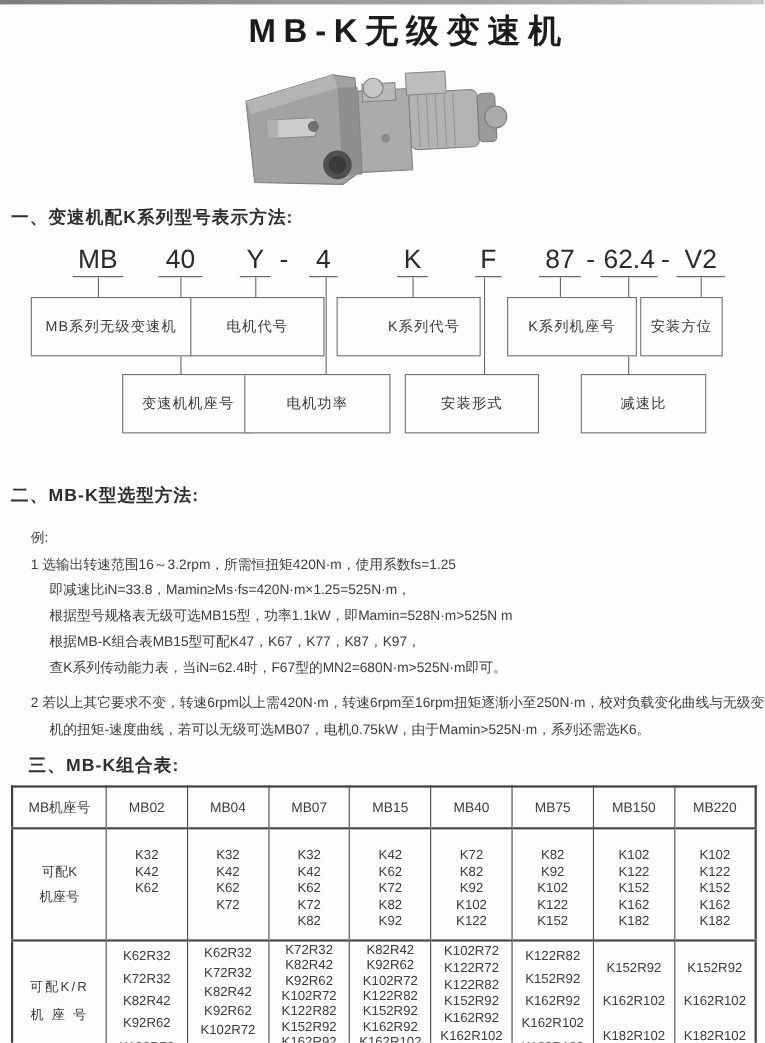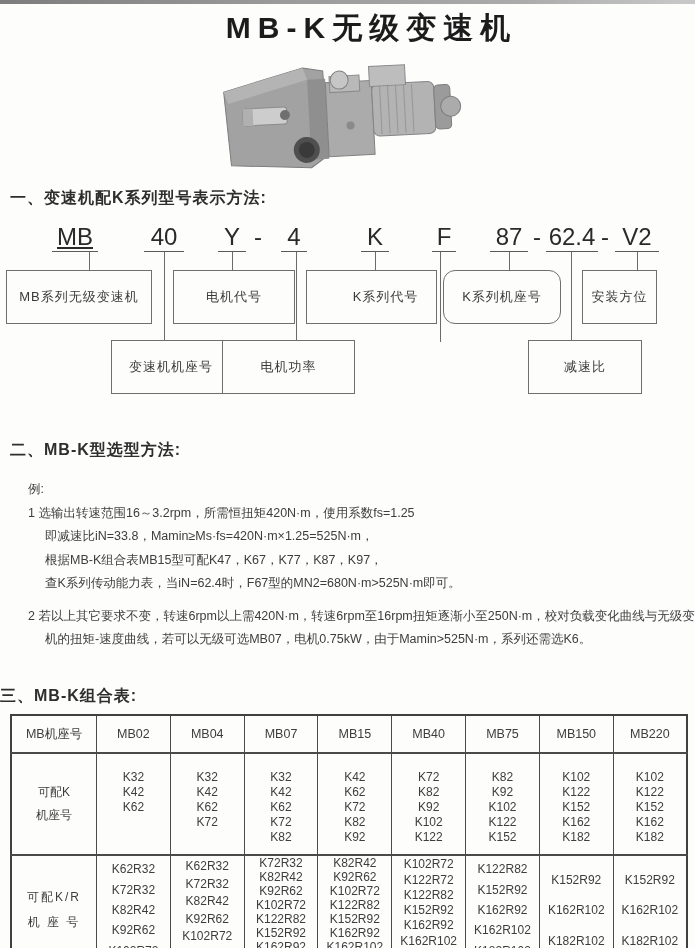--- a/index.html
+++ b/index.html
@@ -15,42 +15,42 @@
     background:linear-gradient(to right,#7d7d7d,#9a9a9a 40%,#ababab 75%,#c9c9c9);}
   
   .title{left:0;top:8px;width:695px;text-align:center;
     font-size:30px;font-weight:bold;letter-spacing:7px;color:#1c1c1c;margin-left:24px;}
   
   .photo{left:213px;top:56px;width:258px;height:118px;}
   
   .sec-heading{font-size:16px;font-weight:600;color:#2e2e2e;letter-spacing:1px;}
   .s1h{left:10px;top:188px;}
   .s2h{left:10px;top:440px;}
-  .s3h{left:0;top:686px;}
+  .s3h{left:26px;top:686px;}
   
   .diagram{left:0;top:224px;width:695px;height:175px;}
   .tok{position:absolute;top:0;height:27px;text-align:center;
     font-size:24px;font-weight:500;color:#2a2a2a;line-height:26px;}
   .tok.u{border-bottom:1px solid #5a5a5a;}
-  .tk0{left:52px;width:46px;text-decoration:underline;}  .tk1{left:144px;width:40px;}
+  .tk0{left:66px;width:46px;}  .tk1{left:144px;width:40px;}
   .tk2{left:218px;width:28px;} .tk3{left:250px;width:16px;}
   .tk4{left:281px;width:26px;} .tk5{left:361px;width:28px;}
   .tk6{left:432px;width:24px;} .tk7{left:490px;width:38px;}
   .tk8{left:530px;width:14px;} .tk9{left:546px;width:52px;}
   .tk10{left:598px;width:14px;}.tk11{left:615px;width:44px;}
   .vline{position:absolute;width:1px;background:#6a6a6a;top:28px;}
   .v-r1{height:18px;} .v-r2{height:90px;}
   .vx0{left:89px;}  .vx1{left:232px;} .vx2{left:375px;} .vx3{left:509px;} .vx4{left:637px;}
   .wx0{left:164px;} .wx1{left:296px;} .wx2{left:440px;} .wx3{left:571px;}
   .dbox{position:absolute;height:52px;border:1px solid #6f6f6f;background:#fdfdfc;
     display:flex;align-items:center;justify-content:center;
     font-size:13px;color:#3a3a3a;letter-spacing:1px;}
   .rowA{top:46px;} .rowB{top:116px;}
-  .b0{left:6px;width:144px;}  .b1{left:173px;width:120px;}
-  .b2{left:306px;width:101px;padding-left:28px;} .b3{left:443px;width:116px;border-radius:12px;}
+  .b0{left:28px;width:144px;}  .b1{left:173px;width:120px;}
+  .b2{left:306px;width:101px;padding-left:28px;} .b3{left:461px;width:116px;}
   .b4{left:582px;width:73px;}
   .c0{left:95px;width:118px;margin-left:16px;}  .c1{left:222px;width:131px;}
   .c2{left:368px;width:120px;} .c3{left:528px;width:112px;}
   
   .s2body{left:28px;top:478px;width:660px;font-size:12.5px;color:#3d3d3d;}
   .pline{height:23.5px;line-height:23.5px;white-space:nowrap;}
   .ind{padding-left:17px;}
   .gap{height:9px;}
   
   .combo{left:10px;top:714px;width:678px;border-collapse:collapse;table-layout:fixed;
@@ -135,29 +135,31 @@
   <div class="vline v-r2 wx2"></div>
   <div class="vline v-r2 wx3"></div>
 
   <div class="dbox rowA b0">MB系列无级变速机</div>
   <div class="dbox rowA b1">电机代号</div>
   <div class="dbox rowA b2">K系列代号</div>
   <div class="dbox rowA b3">K系列机座号</div>
   <div class="dbox rowA b4">安装方位</div>
   <div class="dbox rowB c0">变速机机座号</div>
   <div class="dbox rowB c1">电机功率</div>
+  <div class="dbox rowB c2">安装形式</div>
   <div class="dbox rowB c3">减速比</div>
 </div>
 
 <div class="abs sec-heading s2h">二、MB-K型选型方法:</div>
 
 <div class="abs s2body">
   <div class="pline">例:</div>
   <div class="pline">1 选输出转速范围16～3.2rpm，所需恒扭矩420N·m，使用系数fs=1.25</div>
   <div class="pline ind">即减速比iN=33.8，Mamin≥Ms·fs=420N·m×1.25=525N·m，</div>
+  <div class="pline ind">根据型号规格表无级可选MB15型，功率1.1kW，即Mamin=528N·m&gt;525N m</div>
   <div class="pline ind">根据MB-K组合表MB15型可配K47，K67，K77，K87，K97，</div>
   <div class="pline ind">查K系列传动能力表，当iN=62.4时，F67型的MN2=680N·m&gt;525N·m即可。</div>
   <div class="gap"></div>
   <div class="pline">2 若以上其它要求不变，转速6rpm以上需420N·m，转速6rpm至16rpm扭矩逐渐小至250N·m，校对负载变化曲线与无级变速</div>
   <div class="pline ind">机的扭矩-速度曲线，若可以无级可选MB07，电机0.75kW，由于Mamin&gt;525N·m，系列还需选K6。</div>
 </div>
 
 <div class="abs sec-heading s3h">三、MB-K组合表:</div>
 
 <table class="abs combo">

